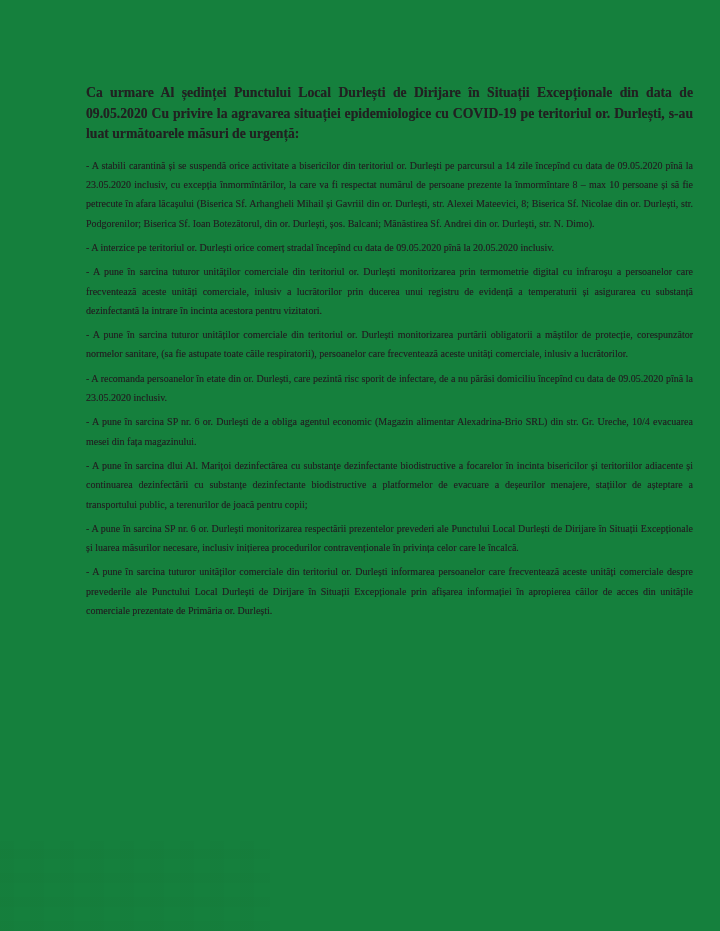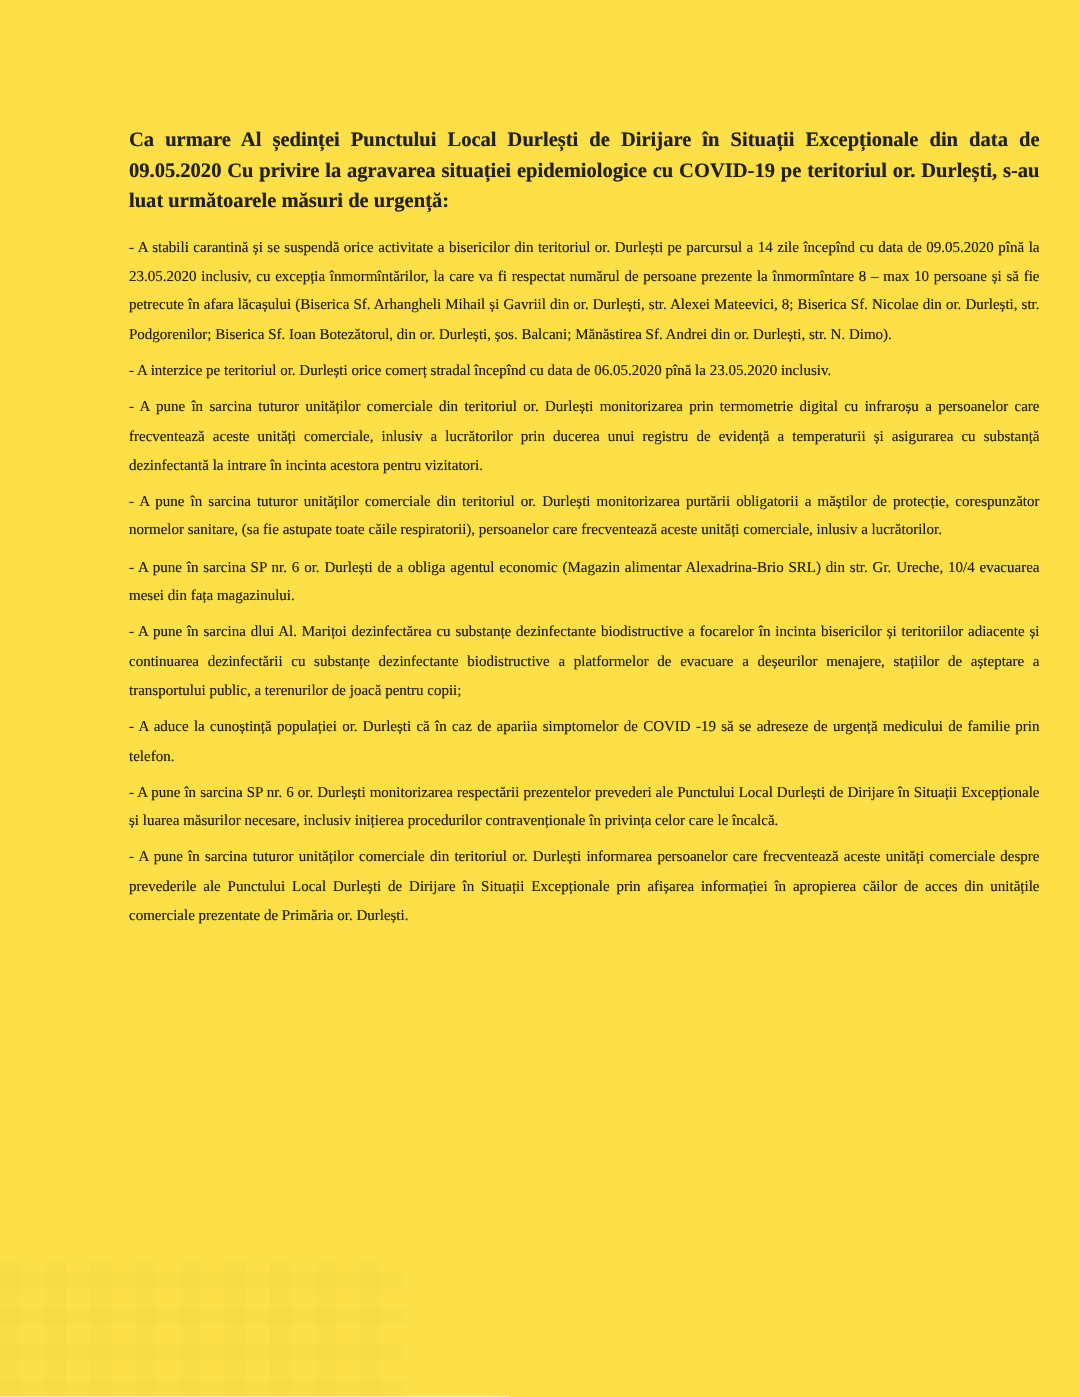--- a/index.html
+++ b/index.html
@@ -4,21 +4,21 @@
 <style>
   html, body {
     margin: 0;
     padding: 0;
     background: #ffffff;
   }
   .page {
     position: relative;
     width: 720px;
     height: 931px;
-    background: #fde047;
+    background: #15803d;
     overflow: hidden;
     font-family: "Liberation Serif", "DejaVu Serif", serif;
   }
   
   .scan-noise {
     position: absolute;
     left: 0;
     bottom: 0;
     width: 270px;
     height: 90px;
@@ -51,22 +51,22 @@
 </style>
 </head>
 <body>
 
 <div class="page">
   <div class="scan-noise"></div>
   <div class="content">
     <p class="heading">Ca urmare Al ședinței Punctului Local Durlești de Dirijare în Situații Excepționale din data de 09.05.2020 Cu privire la agravarea situației epidemiologice cu COVID-19 pe teritoriul or. Durlești, s-au luat următoarele măsuri de urgență:</p>
 
     <p class="para">- A stabili carantină și se suspendă orice activitate a bisericilor din teritoriul or. Durlești pe parcursul a 14 zile începînd cu data de 09.05.2020 pînă la 23.05.2020 inclusiv, cu excepția înmormîntărilor, la care va fi respectat numărul de persoane prezente la înmormîntare 8 – max 10 persoane și să fie petrecute în afara lăcașului (Biserica Sf. Arhangheli Mihail și Gavriil din or. Durlești, str. Alexei Mateevici, 8; Biserica Sf. Nicolae din or. Durlești, str. Podgorenilor; Biserica Sf. Ioan Botezătorul, din or. Durlești, șos. Balcani; Mănăstirea Sf. Andrei din or. Durlești, str. N. Dimo).</p>
-    <p class="para">- A interzice pe teritoriul or. Durlești orice comerț stradal începînd cu data de 06.05.2020 pînă la 23.05.2020 inclusiv.</p>
+    <p class="para">- A interzice pe teritoriul or. Durlești orice comerț stradal începînd cu data de 09.05.2020 pînă la 20.05.2020 inclusiv.</p>
     <p class="para">- A pune în sarcina tuturor unităților comerciale din teritoriul or. Durlești monitorizarea prin termometrie digital cu infraroșu a persoanelor care frecventează aceste unități comerciale, inlusiv a lucrătorilor prin ducerea unui registru de evidență a temperaturii și asigurarea cu substanță dezinfectantă la intrare în incinta acestora pentru vizitatori.</p>
     <p class="para">- A pune în sarcina tuturor unităților comerciale din teritoriul or. Durlești monitorizarea purtării obligatorii a măștilor de protecție, corespunzător normelor sanitare, (sa fie astupate toate căile respiratorii), persoanelor care frecventează aceste unități comerciale, inlusiv a lucrătorilor.</p>
+    <p class="para">- A recomanda persoanelor în etate din or. Durlești, care pezintă risc sporit de infectare, de a nu părăsi domiciliu începînd cu data de 09.05.2020 pînă la 23.05.2020 inclusiv.</p>
     <p class="para">- A pune în sarcina SP nr. 6 or. Durlești de a obliga agentul economic (Magazin alimentar Alexadrina-Brio SRL) din str. Gr. Ureche, 10/4 evacuarea mesei din fața magazinului.</p>
     <p class="para">- A pune în sarcina dlui Al. Marițoi dezinfectărea cu substanțe dezinfectante biodistructive a focarelor în incinta bisericilor și teritoriilor adiacente și continuarea dezinfectării cu substanțe dezinfectante biodistructive a platformelor de evacuare a deșeurilor menajere, stațiilor de așteptare a transportului public, a terenurilor de joacă pentru copii;</p>
-    <p class="para">- A aduce la cunoștință populației or. Durlești că în caz de apariia simptomelor de COVID -19 să se adreseze de urgență medicului de familie prin telefon.</p>
     <p class="para">- A pune în sarcina SP nr. 6 or. Durlești monitorizarea respectării prezentelor prevederi ale Punctului Local Durlești de Dirijare în Situații Excepționale și luarea măsurilor necesare, inclusiv inițierea procedurilor contravenționale în privința celor care le încalcă.</p>
     <p class="para">- A pune în sarcina tuturor unităților comerciale din teritoriul or. Durlești informarea persoanelor care frecventează aceste unități comerciale despre prevederile ale Punctului Local Durlești de Dirijare în Situații Excepționale prin afișarea informației în apropierea căilor de acces din unitățile comerciale prezentate de Primăria or. Durlești.</p>
   </div>
 </div>
 
 </body></html>

